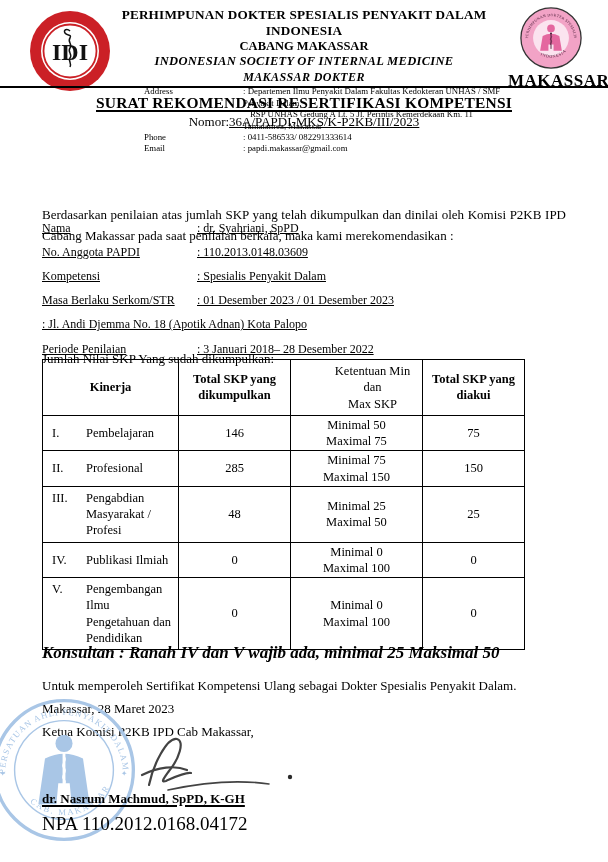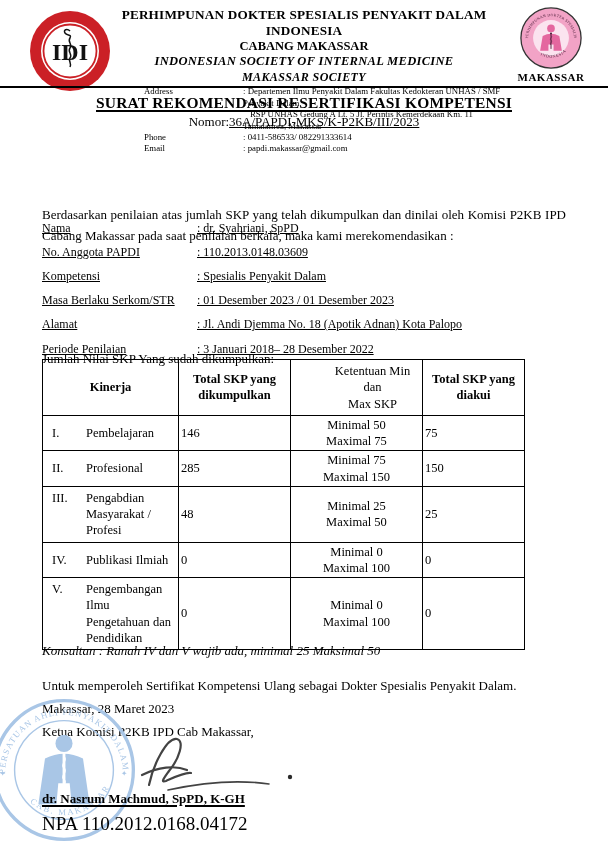--- a/index.html
+++ b/index.html
@@ -13,21 +13,21 @@
   .org-branch{font-size:12.5px;font-weight:bold;}
   .org-en{font-size:12.5px;font-weight:bold;font-style:italic;letter-spacing:.3px;}
   .org-chapter{font-size:12px;font-weight:bold;font-style:italic;letter-spacing:.4px;}
   .addr{margin-top:2px;margin-left:40px;text-align:left;font-size:8.8px;line-height:1.3;}
   .addr-row{display:flex;}
   .addr-label{width:55px;flex:none;}
   .addr-val{flex:1;margin-left:44px;}
   .addr-val .l2{padding-left:7px;}
   .papdi-wrap{position:absolute;right:14px;top:6px;width:86px;text-align:center;}
   .papdi-wrap svg{width:64px;height:64px;display:block;margin:0 auto;}
-  .papdi-caption{font-size:11px;font-weight:bold;letter-spacing:.5px;margin-top:1px;}
+  .papdi-caption{font-size:17px;font-weight:bold;letter-spacing:.5px;margin-top:1px;}
   .header-rule{position:absolute;left:0;right:0;top:86px;height:2px;background:#000;}
 
   
   .doc-title{position:absolute;left:0;right:0;top:94px;text-align:center;font-size:15.5px;
              font-weight:bold;letter-spacing:.2px;text-decoration:underline;
              text-decoration-thickness:1.5px;text-underline-offset:2px;}
   .doc-number{position:absolute;left:0;right:0;top:114px;text-align:center;font-size:13px;}
   .doc-number .num-val{margin-left:0;text-decoration:underline;}
 
   
@@ -39,27 +39,27 @@
   .field-value{flex:1;}
 
   .skp-heading{position:absolute;left:42px;top:351px;font-size:13px;}
 
   
   .skp-table{position:absolute;left:42px;top:359px;border-collapse:collapse;table-layout:fixed;
              font-size:12.5px;line-height:1.3;}
   .skp-table th,.skp-table td{border:1.5px solid #000;padding:1px 2px;vertical-align:middle;}
   .skp-table th{font-weight:bold;white-space:pre-line;text-align:center;padding:3px 2px;}
   .skp-table th.normal{font-weight:normal;padding-left:34px;}
-  .num-cell{text-align:left;margin-left:8px;}
+  .num-cell{text-align:center;margin-left:8px;}
   .pre{white-space:pre-line;text-align:center;}
   .kcell{display:flex;gap:8px;padding:2px 2px 2px 7px;}
   .knum{width:26px;flex:none;}
   .kname{white-space:pre-line;}
 
-  .note{position:absolute;left:42px;top:643px;font-size:13px;font-style:italic;}
+  .note{position:absolute;left:42px;top:643px;font-size:17px;font-style:italic;font-weight:bold;}
 
   
   .closing1{position:absolute;left:42px;top:678px;font-size:13px;}
   .closing2{position:absolute;left:42px;top:701px;font-size:13px;}
   .closing3{position:absolute;left:42px;top:724px;font-size:13px;}
   .stamp{position:absolute;left:-12px;top:694px;width:152px;height:152px;}
   .signature{position:absolute;left:133px;top:731px;width:190px;height:64px;}
   .signer-name{position:absolute;left:42px;top:791px;font-size:13px;font-weight:bold;
                text-decoration:underline;text-decoration-thickness:1.5px;text-underline-offset:2px;}
   .signer-npa{position:absolute;left:42px;top:813px;font-size:19px;}
@@ -76,21 +76,21 @@
       <circle cx="42" cy="42" r="26.5" fill="none" stroke="#cb2026" stroke-width="1.8"></circle>
       <text x="42" y="51" font-size="24" font-weight="bold" text-anchor="middle" font-family="'Liberation Serif',serif" fill="#111111">IDI</text>
       <path d="M42 22 c -3 -3 -7 -1 -5 2 c 2 3 7 1 5 5 c -3 4 3 6 0 10 c -3 4 3 6 0 10 c -2 3 2 5 0 9" stroke="#111111" fill="none" stroke-width="1.5"></path>
     </svg>
   </div>
 
   <div class="org-block">
     <div class="org-id">PERHIMPUNAN DOKTER SPESIALIS PENYAKIT DALAM INDONESIA</div>
     <div class="org-branch">CABANG MAKASSAR</div>
     <div class="org-en">INDONESIAN SOCIETY OF INTERNAL MEDICINE</div>
-    <div class="org-chapter">MAKASSAR SOCIETY</div>
+    <div class="org-chapter">MAKASSAR DOKTER</div>
     <div class="addr">
       <div class="addr-row">
         <span class="addr-label">Address</span>
         <span class="addr-val">
           <span class="l1">: Departemen Ilmu Penyakit Dalam Fakultas Kedokteran UNHAS / SMF Penyakit Dalam</span><br>
           <span class="l2">RSP UNHAS Gedung A Lt. 5 Jl. Perintis Kemerdekaan Km. 11 Tamalanrea, Makassar</span>
         </span>
       </div>
       <div class="addr-row">
         <span class="addr-label">Phone</span>
@@ -146,21 +146,20 @@
     </div>
     <div class="field-row">
       <span class="field-label">Kompetensi</span>
       <span class="field-value">: Spesialis Penyakit Dalam</span>
     </div>
     <div class="field-row">
       <span class="field-label">Masa Berlaku Serkom/STR</span>
       <span class="field-value">: 01 Desember 2023 / 01 Desember 2023</span>
     </div>
     <div class="field-row">
-      <span class="field-label">Alamat</span>
       <span class="field-value">: Jl. Andi Djemma No. 18 (Apotik Adnan) Kota Palopo</span>
     </div>
     <div class="field-row">
       <span class="field-label">Periode Penilaian</span>
       <span class="field-value">: 3 Januari 2018– 28 Desember 2022</span>
     </div>
   </div>
 
   <div class="skp-heading">Jumlah Nilai SKP Yang sudah dikumpulkan:</div>
 

